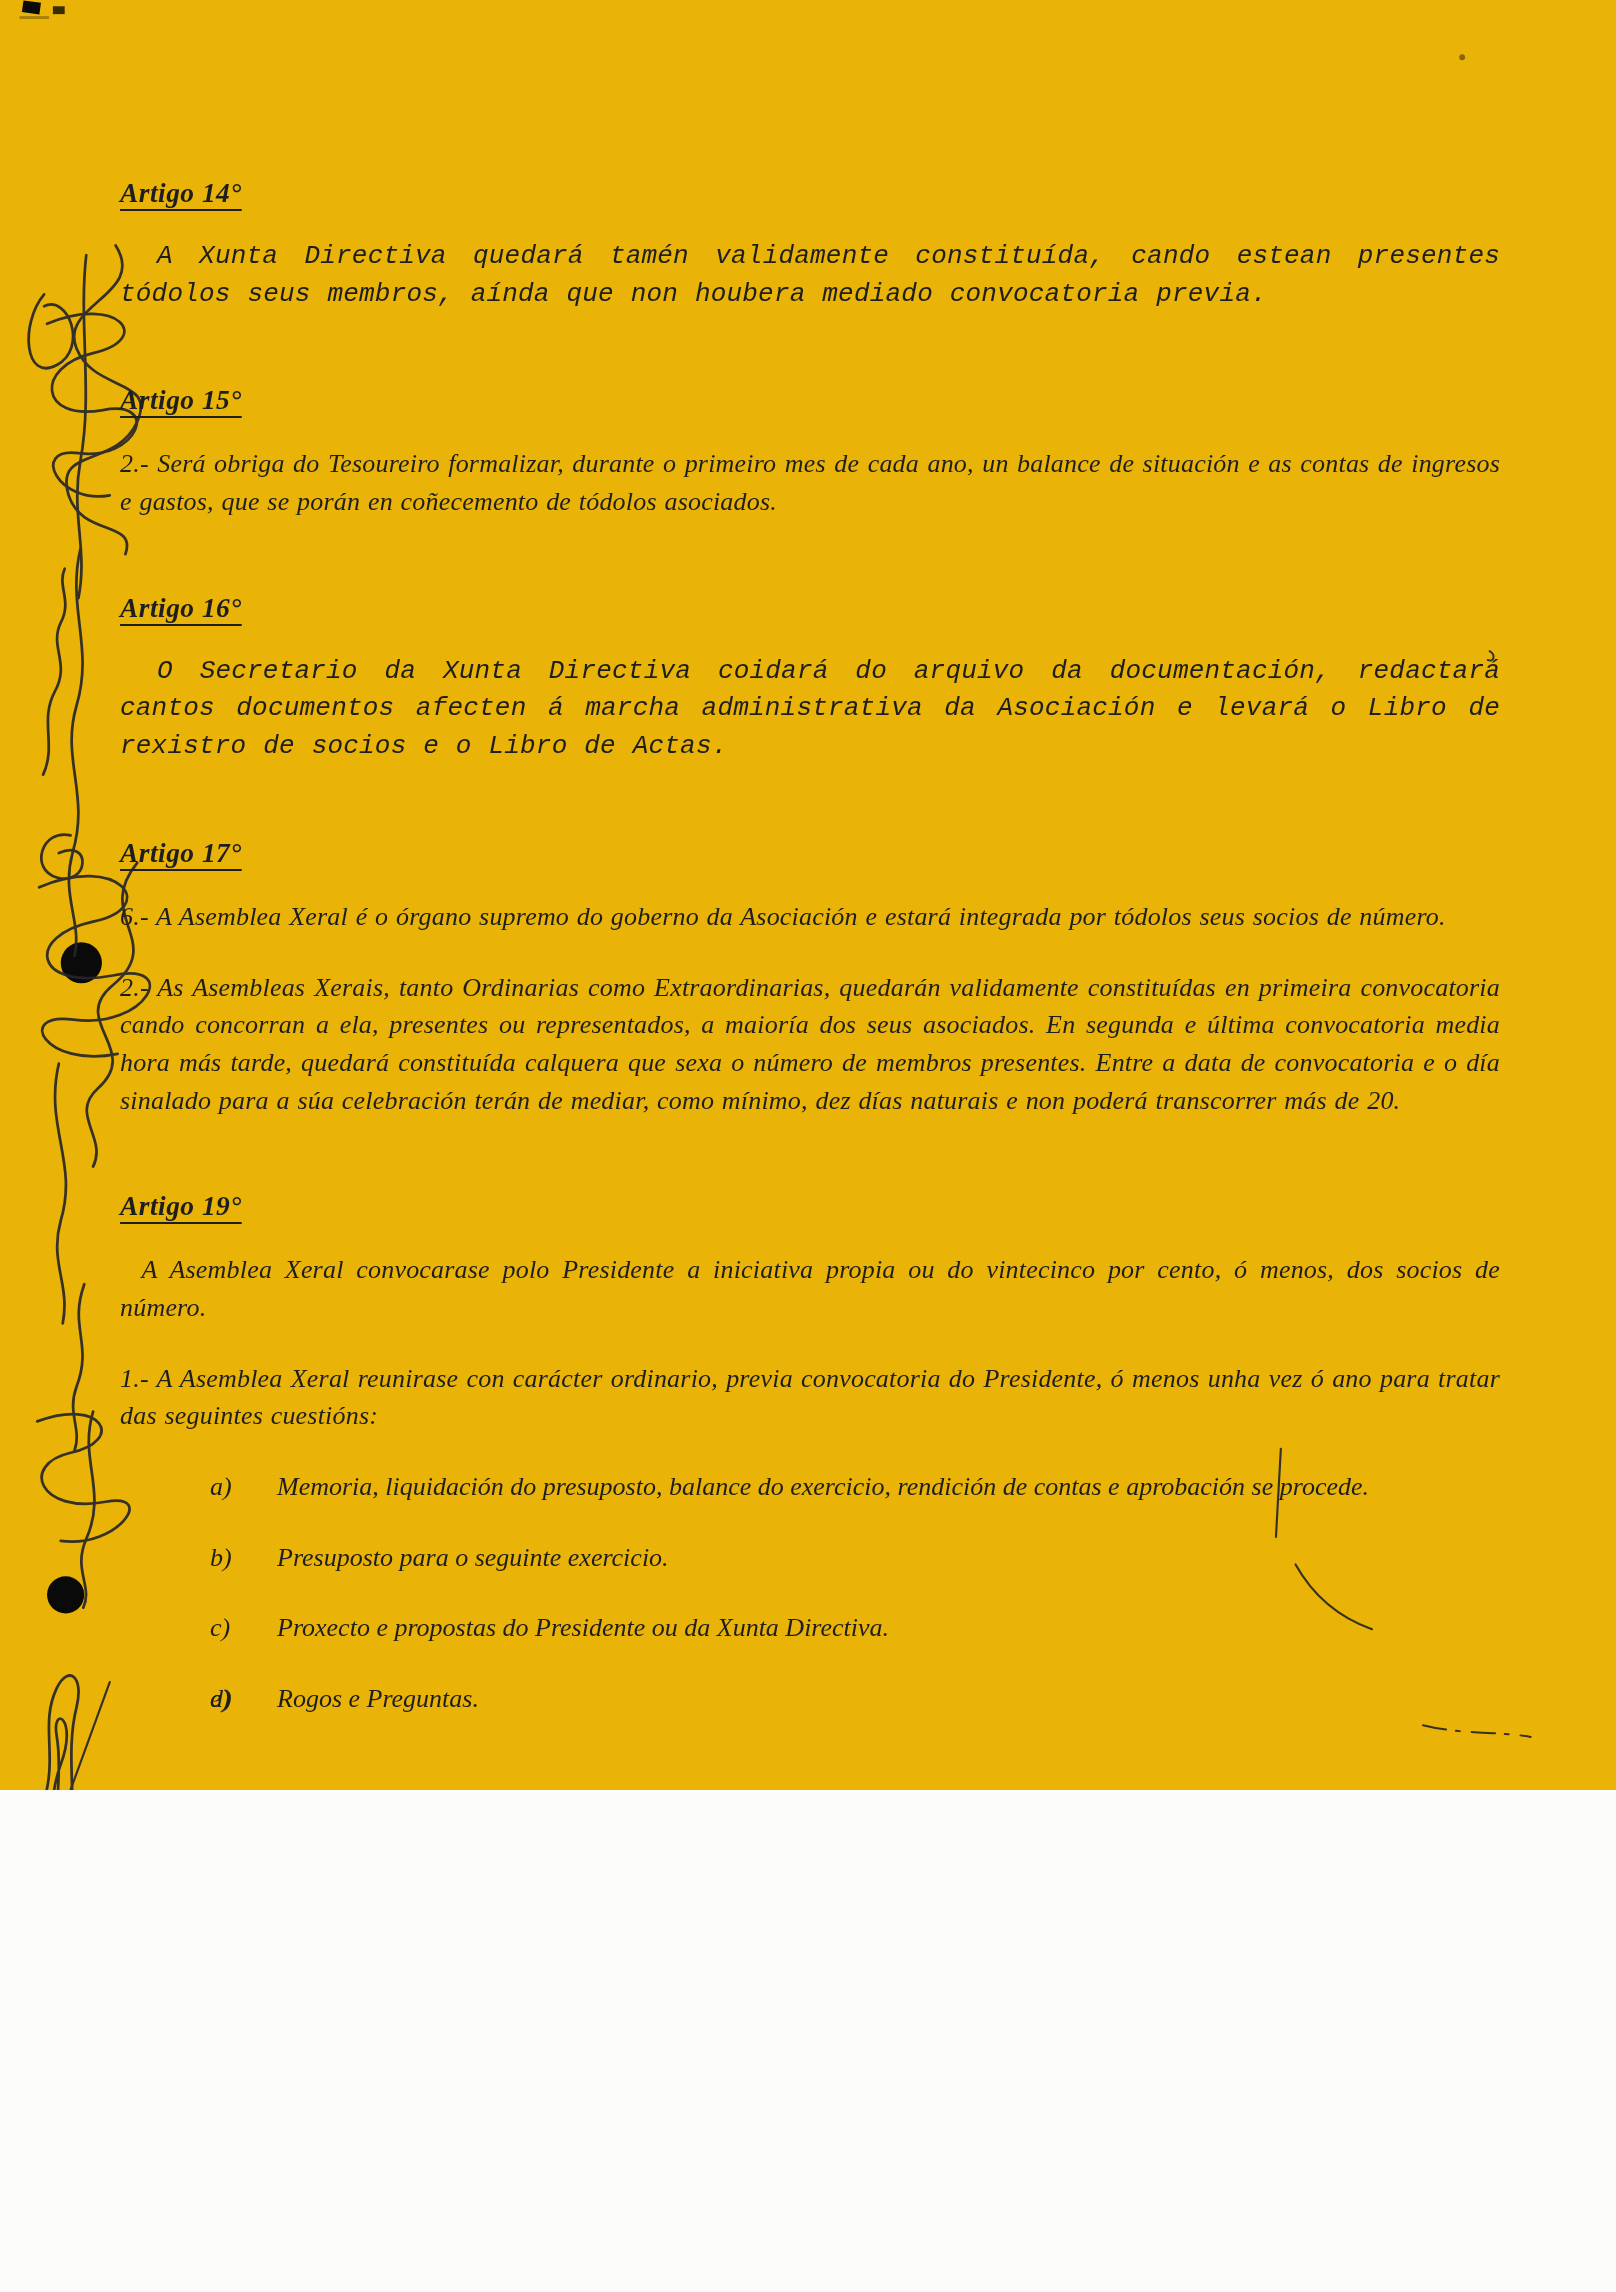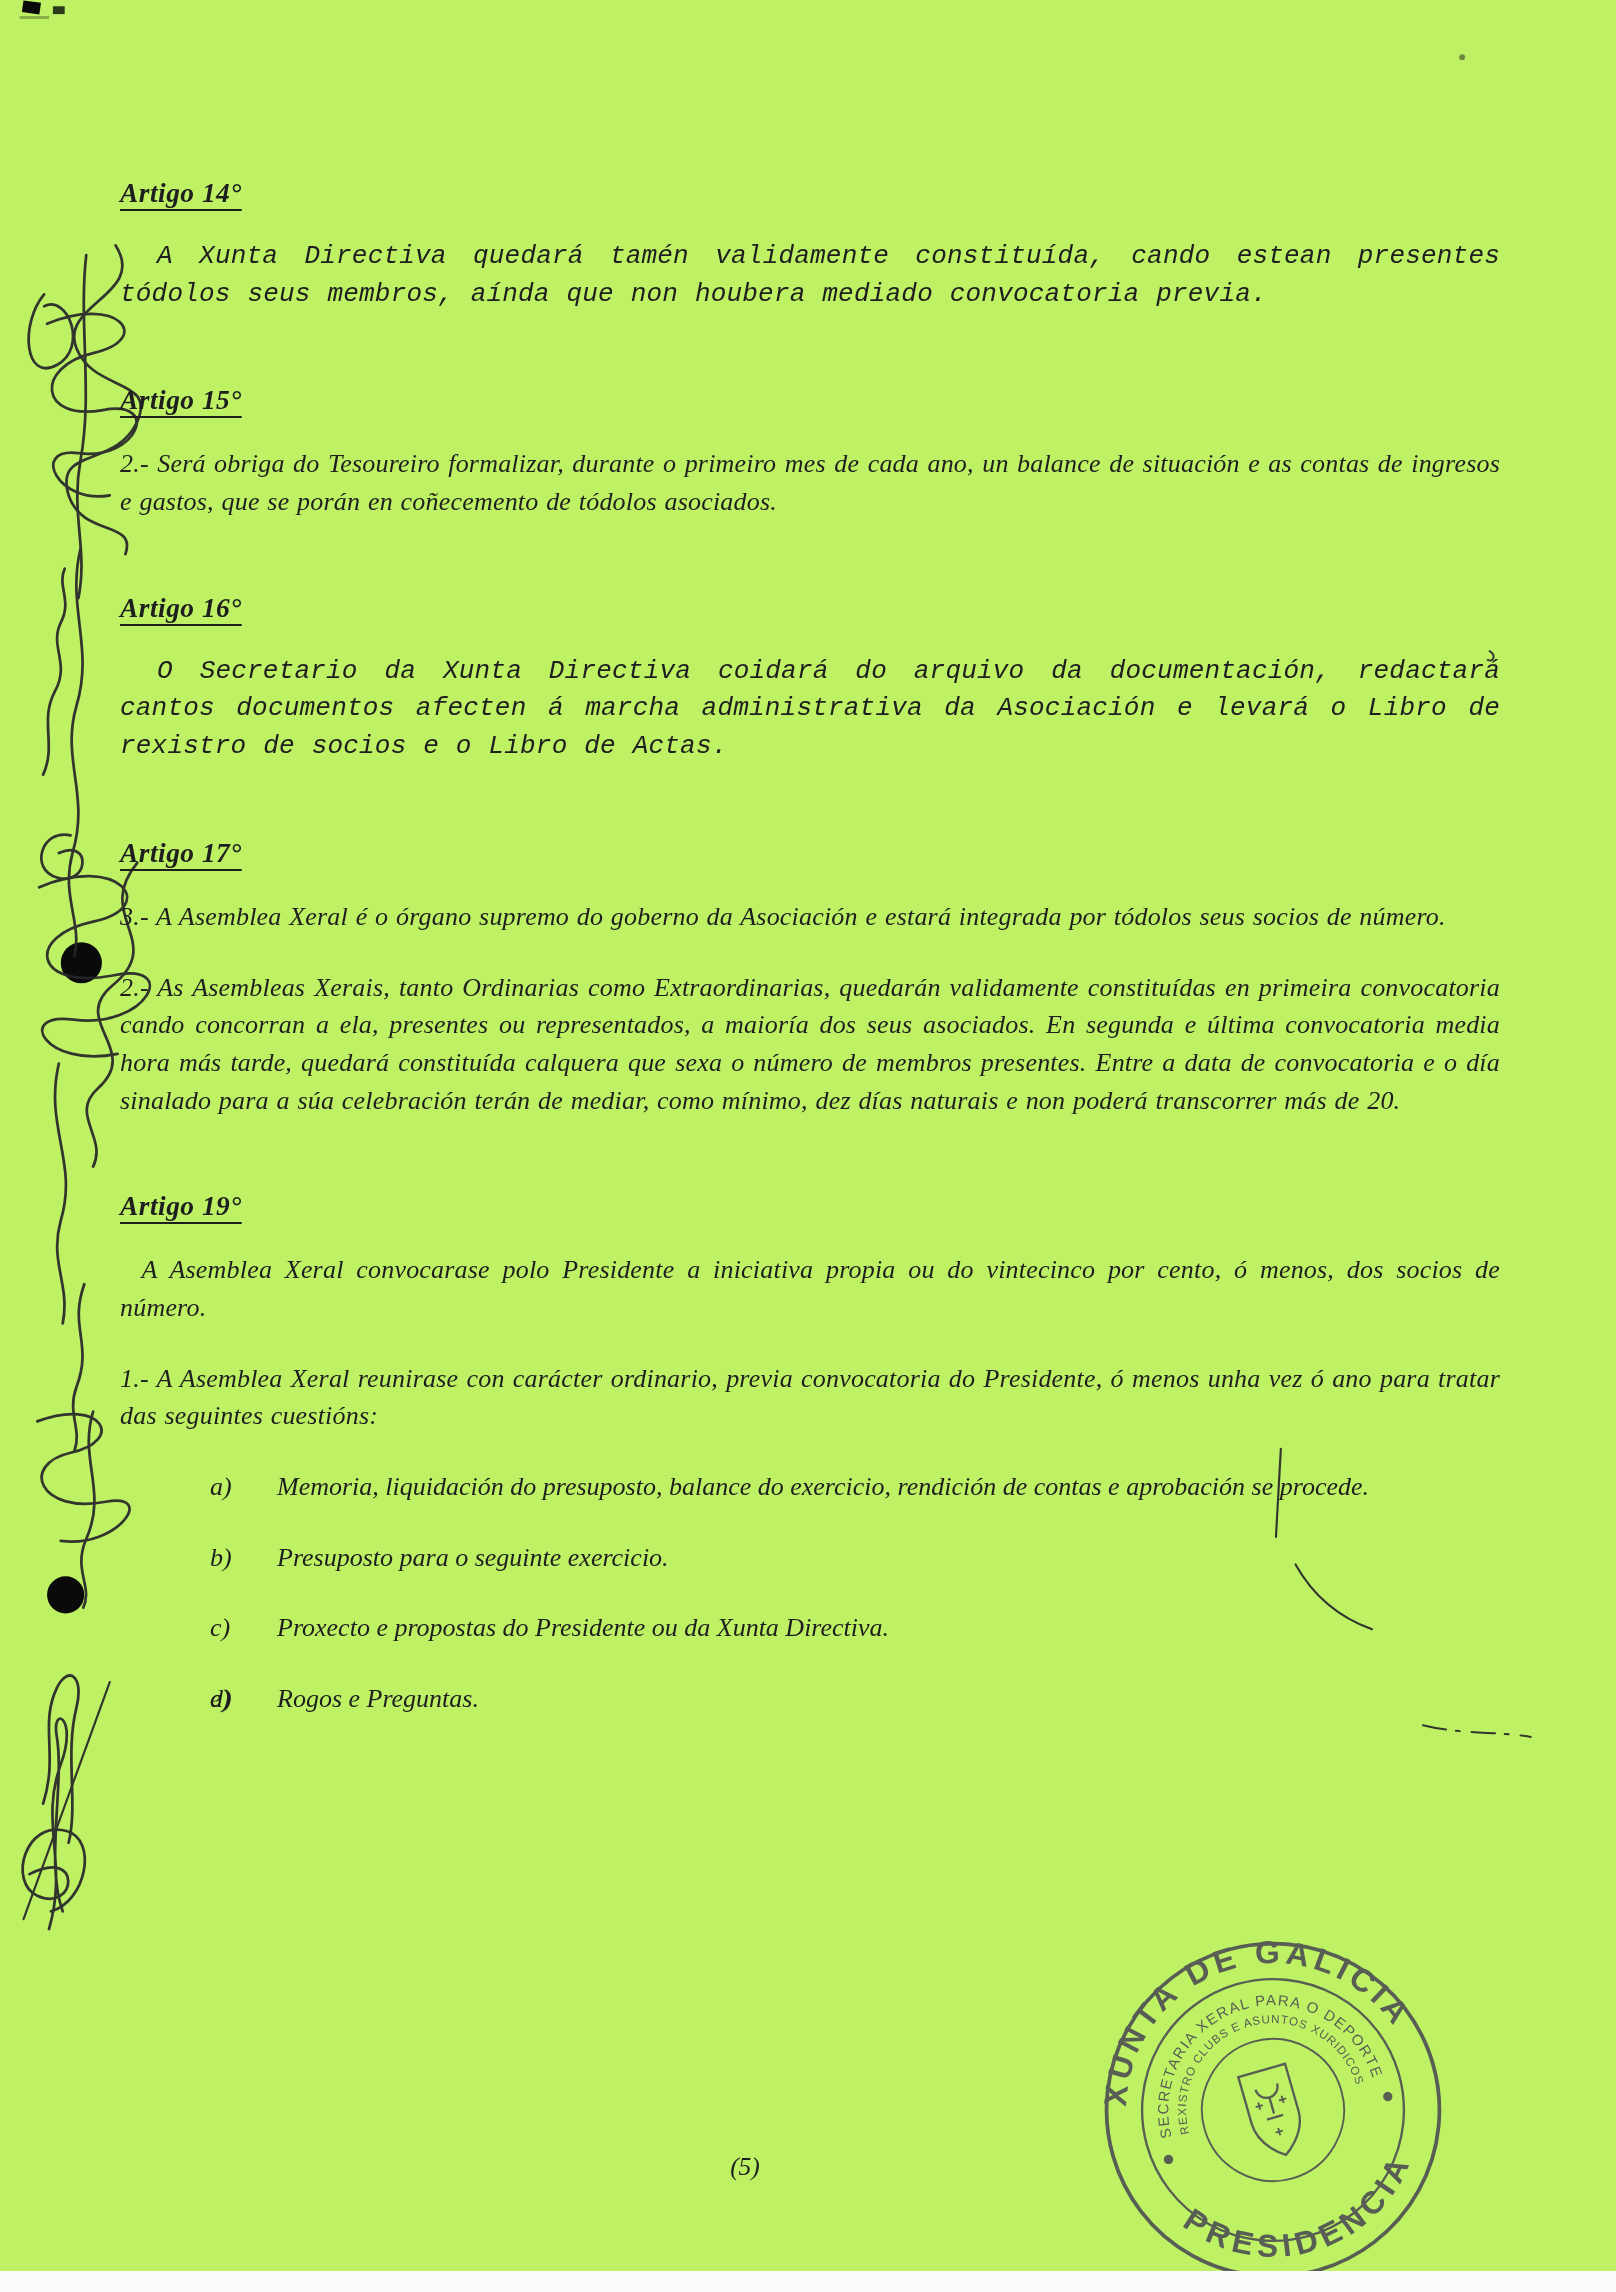--- a/index.html
+++ b/index.html
@@ -1,16 +1,16 @@
 <!DOCTYPE html>
 <html><head>
 <meta charset="utf-8">
 <style>
   html,body{margin:0;padding:0;background:#fcfcfa;}
-  .page{position:relative;width:1616px;height:2271px;background:#bef264;overflow:hidden;
+  .page{position:relative;width:1616px;height:1790px;background:#eab308;overflow:hidden;
         font-family:"Liberation Serif","DejaVu Serif",serif;color:#1e1e1e;}
   .content{position:absolute;left:120px;top:178px;width:1380px;font-style:italic;}
   .art-head{font-size:27.4px;font-weight:bold;margin:39px 0 29px;display:inline-block;
             text-decoration:underline;text-underline-offset:6.9px;letter-spacing:0.5px;}
   .article.first .art-head{margin-top:0;}
   .para{font-size:26px;line-height:1.45;margin:0 0 33px;text-align:justify;
         letter-spacing:0.2px;word-spacing:1px;}
   .indent{text-indent:37px;font-family:Liberation Mono, monospace;}
   .indent-sm{text-indent:21.6px;}
   .li{position:relative;padding-left:157px;font-size:26px;line-height:1.45;
@@ -79,21 +79,21 @@
       <p class="para">2.- Será obriga do Tesoureiro formalizar, durante o primeiro mes de cada ano, un balance de situación e as contas de ingresos e gastos, que se porán en coñecemento de tódolos asociados.</p>
     </section>
 
     <section class="article">
       <div><h2 class="art-head">Artigo 16°</h2></div>
       <p class="para indent">O Secretario da Xunta Directiva coidará do arquivo da documentación, redactará cantos documentos afecten á marcha administrativa da Asociación e levará o Libro de rexistro de socios e o Libro de Actas.</p>
     </section>
 
     <section class="article">
       <div><h2 class="art-head">Artigo 17°</h2></div>
-      <p class="para">3.- A Asemblea Xeral é o órgano supremo do goberno da Asociación e estará integrada por tódolos seus socios de número.</p>
+      <p class="para">6.- A Asemblea Xeral é o órgano supremo do goberno da Asociación e estará integrada por tódolos seus socios de número.</p>
       <p class="para">2.- As Asembleas Xerais, tanto Ordinarias como Extraordinarias, quedarán validamente constituídas en primeira convocatoria cando concorran a ela, presentes ou representados, a maioría dos seus asociados. En segunda e última convocatoria media hora más tarde, quedará constituída calquera que sexa o número de membros presentes. Entre a data de convocatoria e o día sinalado para a súa celebración terán de mediar, como mínimo, dez días naturais e non poderá transcorrer más de 20.</p>
     </section>
 
     <section class="article">
       <div><h2 class="art-head">Artigo 19°</h2></div>
       <p class="para indent-sm">A Asemblea Xeral convocarase polo Presidente a iniciativa propia ou do vintecinco por cento, ó menos, dos socios de número.</p>
       <p class="para">1.- A Asemblea Xeral reunirase con carácter ordinario, previa convocatoria do Presidente, ó menos unha vez ó ano para tratar das seguintes cuestións:</p>
 
       <div class="item-list">
         <div class="li">

